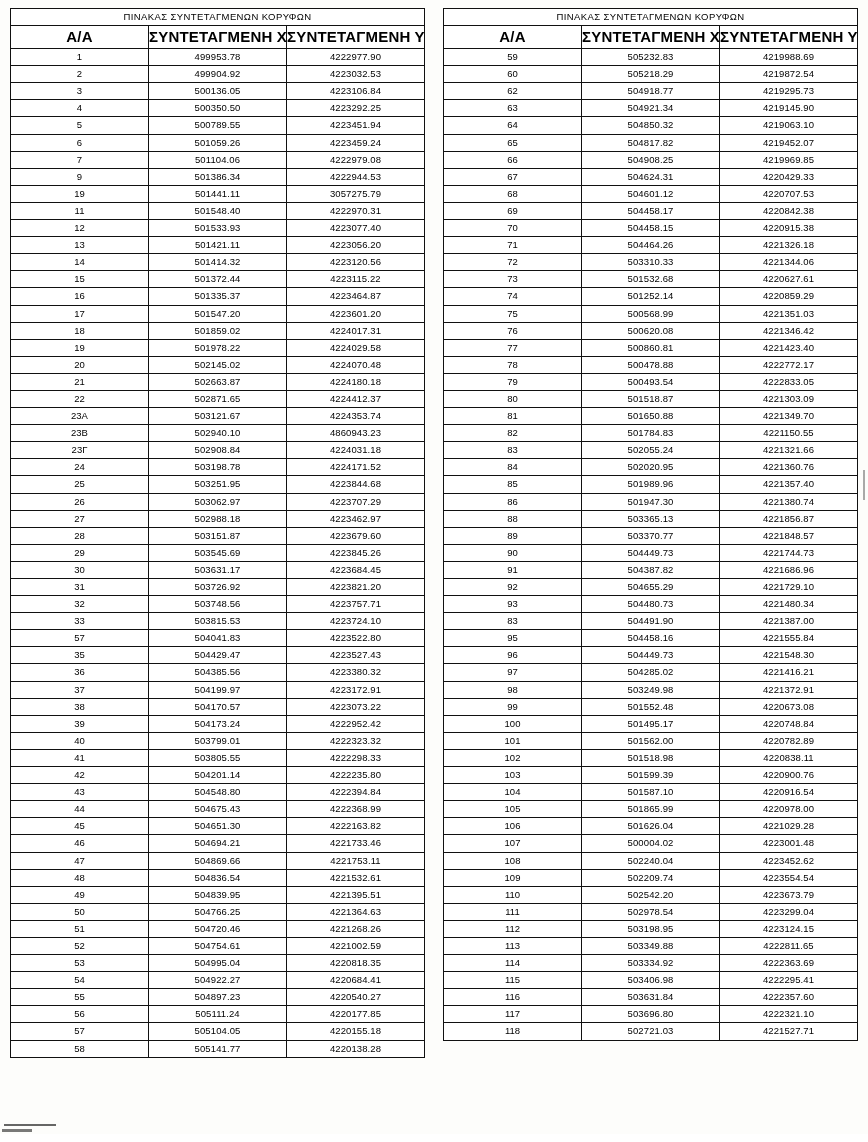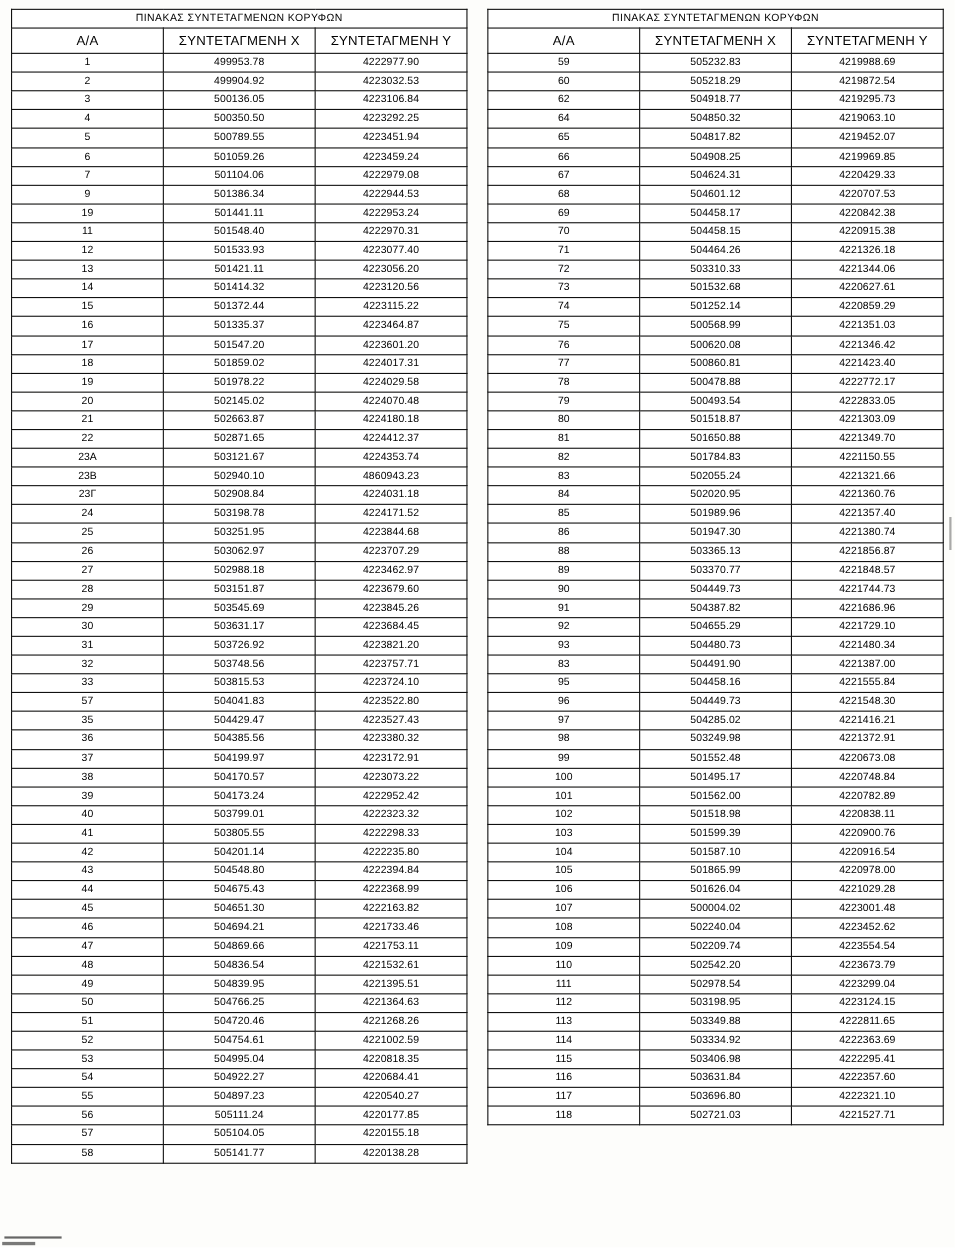--- a/index.html
+++ b/index.html
@@ -45,22 +45,22 @@
     text-align: center;
     padding: 0;
     height: 16.1px;
     line-height: 16.1px;
     font-family: "Liberation Sans", sans-serif;
     background: #ffffff;
     overflow: hidden;
     white-space: nowrap;
   }
   table.coords th {
-    font-weight: normal;
-    font-size: 12px;
+    font-weight: bold;
+    font-size: 15px;
     letter-spacing: 0.2px;
     height: 22px;
     line-height: 22px;
   }
   .caption-row td {
     height: 26px;
     line-height: 26px;
     font-size: 10px;
     letter-spacing: 0.4px;
     border: 1.6px solid #111;
@@ -161,21 +161,21 @@
               <td class="col-y cell-num">4222979.08</td>
             </tr>
             <tr>
               <td class="col-aa cell-aa">9</td>
               <td class="col-x cell-num">501386.34</td>
               <td class="col-y cell-num">4222944.53</td>
             </tr>
             <tr>
               <td class="col-aa cell-aa">19</td>
               <td class="col-x cell-num">501441.11</td>
-              <td class="col-y cell-num">4222953.24</td>
+              <td class="col-y cell-num">3057275.79</td>
             </tr>
             <tr>
               <td class="col-aa cell-aa">11</td>
               <td class="col-x cell-num">501548.40</td>
               <td class="col-y cell-num">4222970.31</td>
             </tr>
             <tr>
               <td class="col-aa cell-aa">12</td>
               <td class="col-x cell-num">501533.93</td>
               <td class="col-y cell-num">4223077.40</td>
@@ -446,20 +446,25 @@
               <td class="col-aa cell-aa">60</td>
               <td class="col-x cell-num">505218.29</td>
               <td class="col-y cell-num">4219872.54</td>
             </tr>
             <tr>
               <td class="col-aa cell-aa">62</td>
               <td class="col-x cell-num">504918.77</td>
               <td class="col-y cell-num">4219295.73</td>
             </tr>
             <tr>
+              <td class="col-aa cell-aa">63</td>
+              <td class="col-x cell-num">504921.34</td>
+              <td class="col-y cell-num">4219145.90</td>
+            </tr>
+            <tr>
               <td class="col-aa cell-aa">64</td>
               <td class="col-x cell-num">504850.32</td>
               <td class="col-y cell-num">4219063.10</td>
             </tr>
             <tr>
               <td class="col-aa cell-aa">65</td>
               <td class="col-x cell-num">504817.82</td>
               <td class="col-y cell-num">4219452.07</td>
             </tr>
             <tr>

